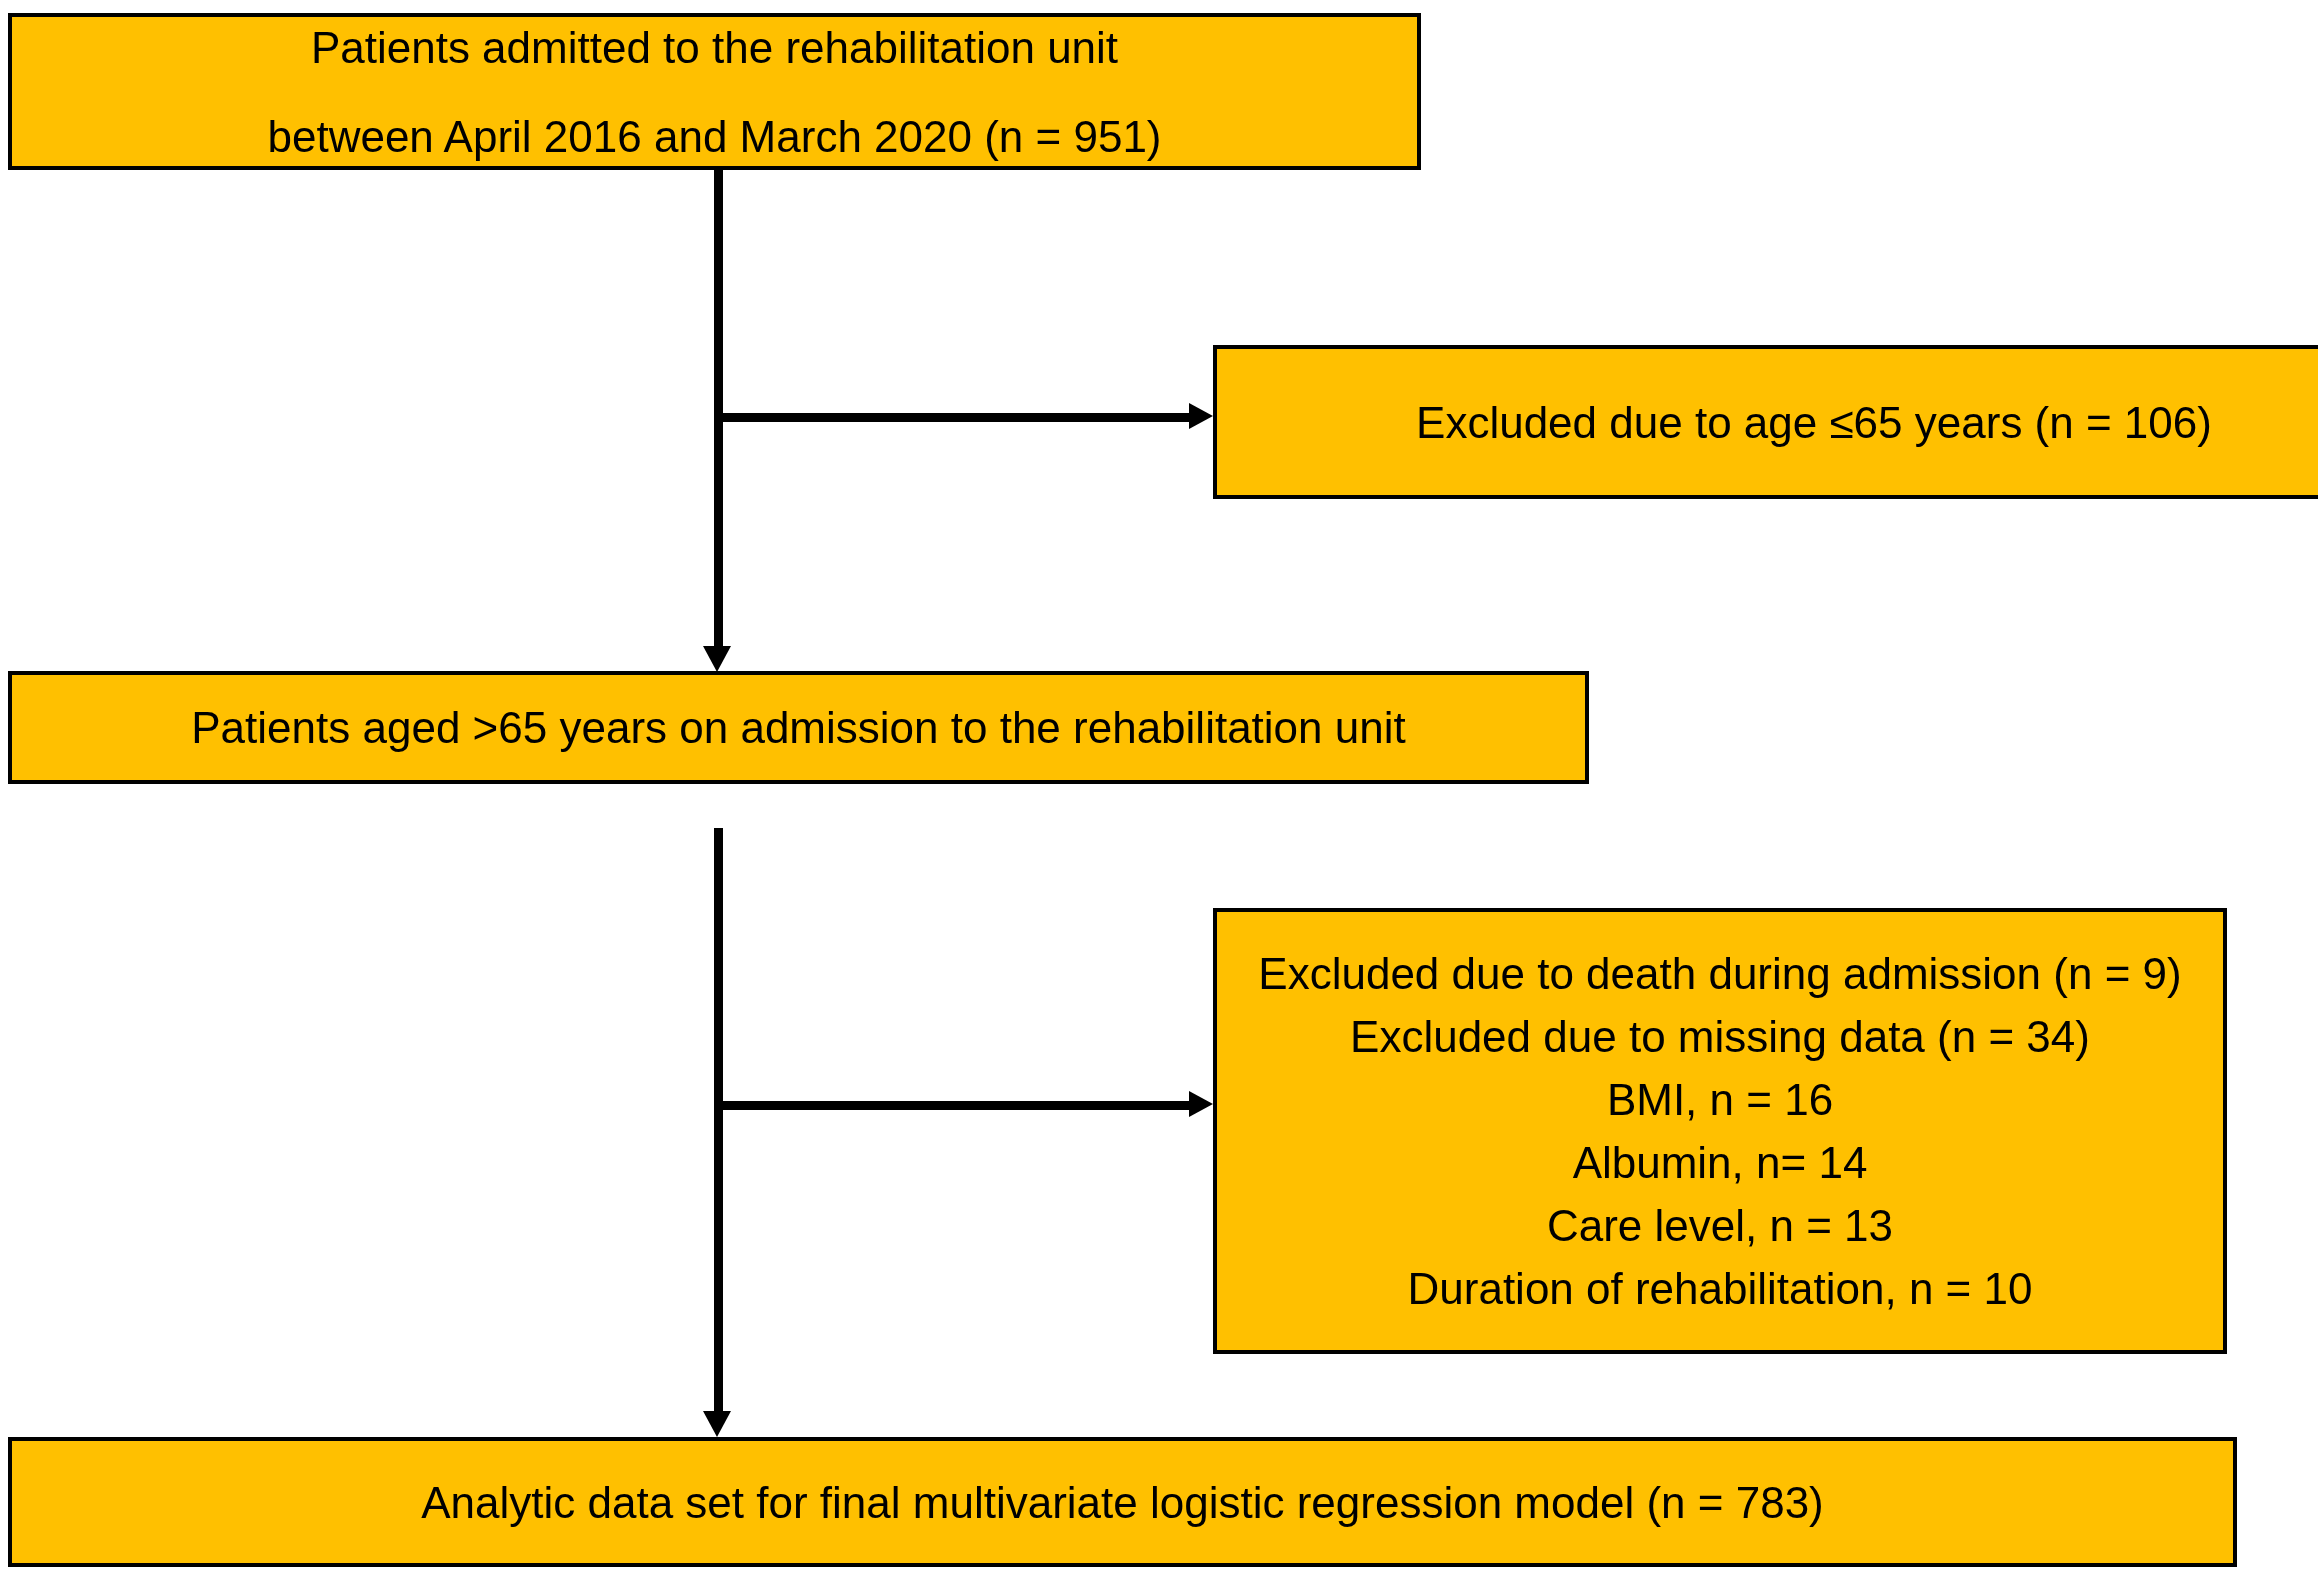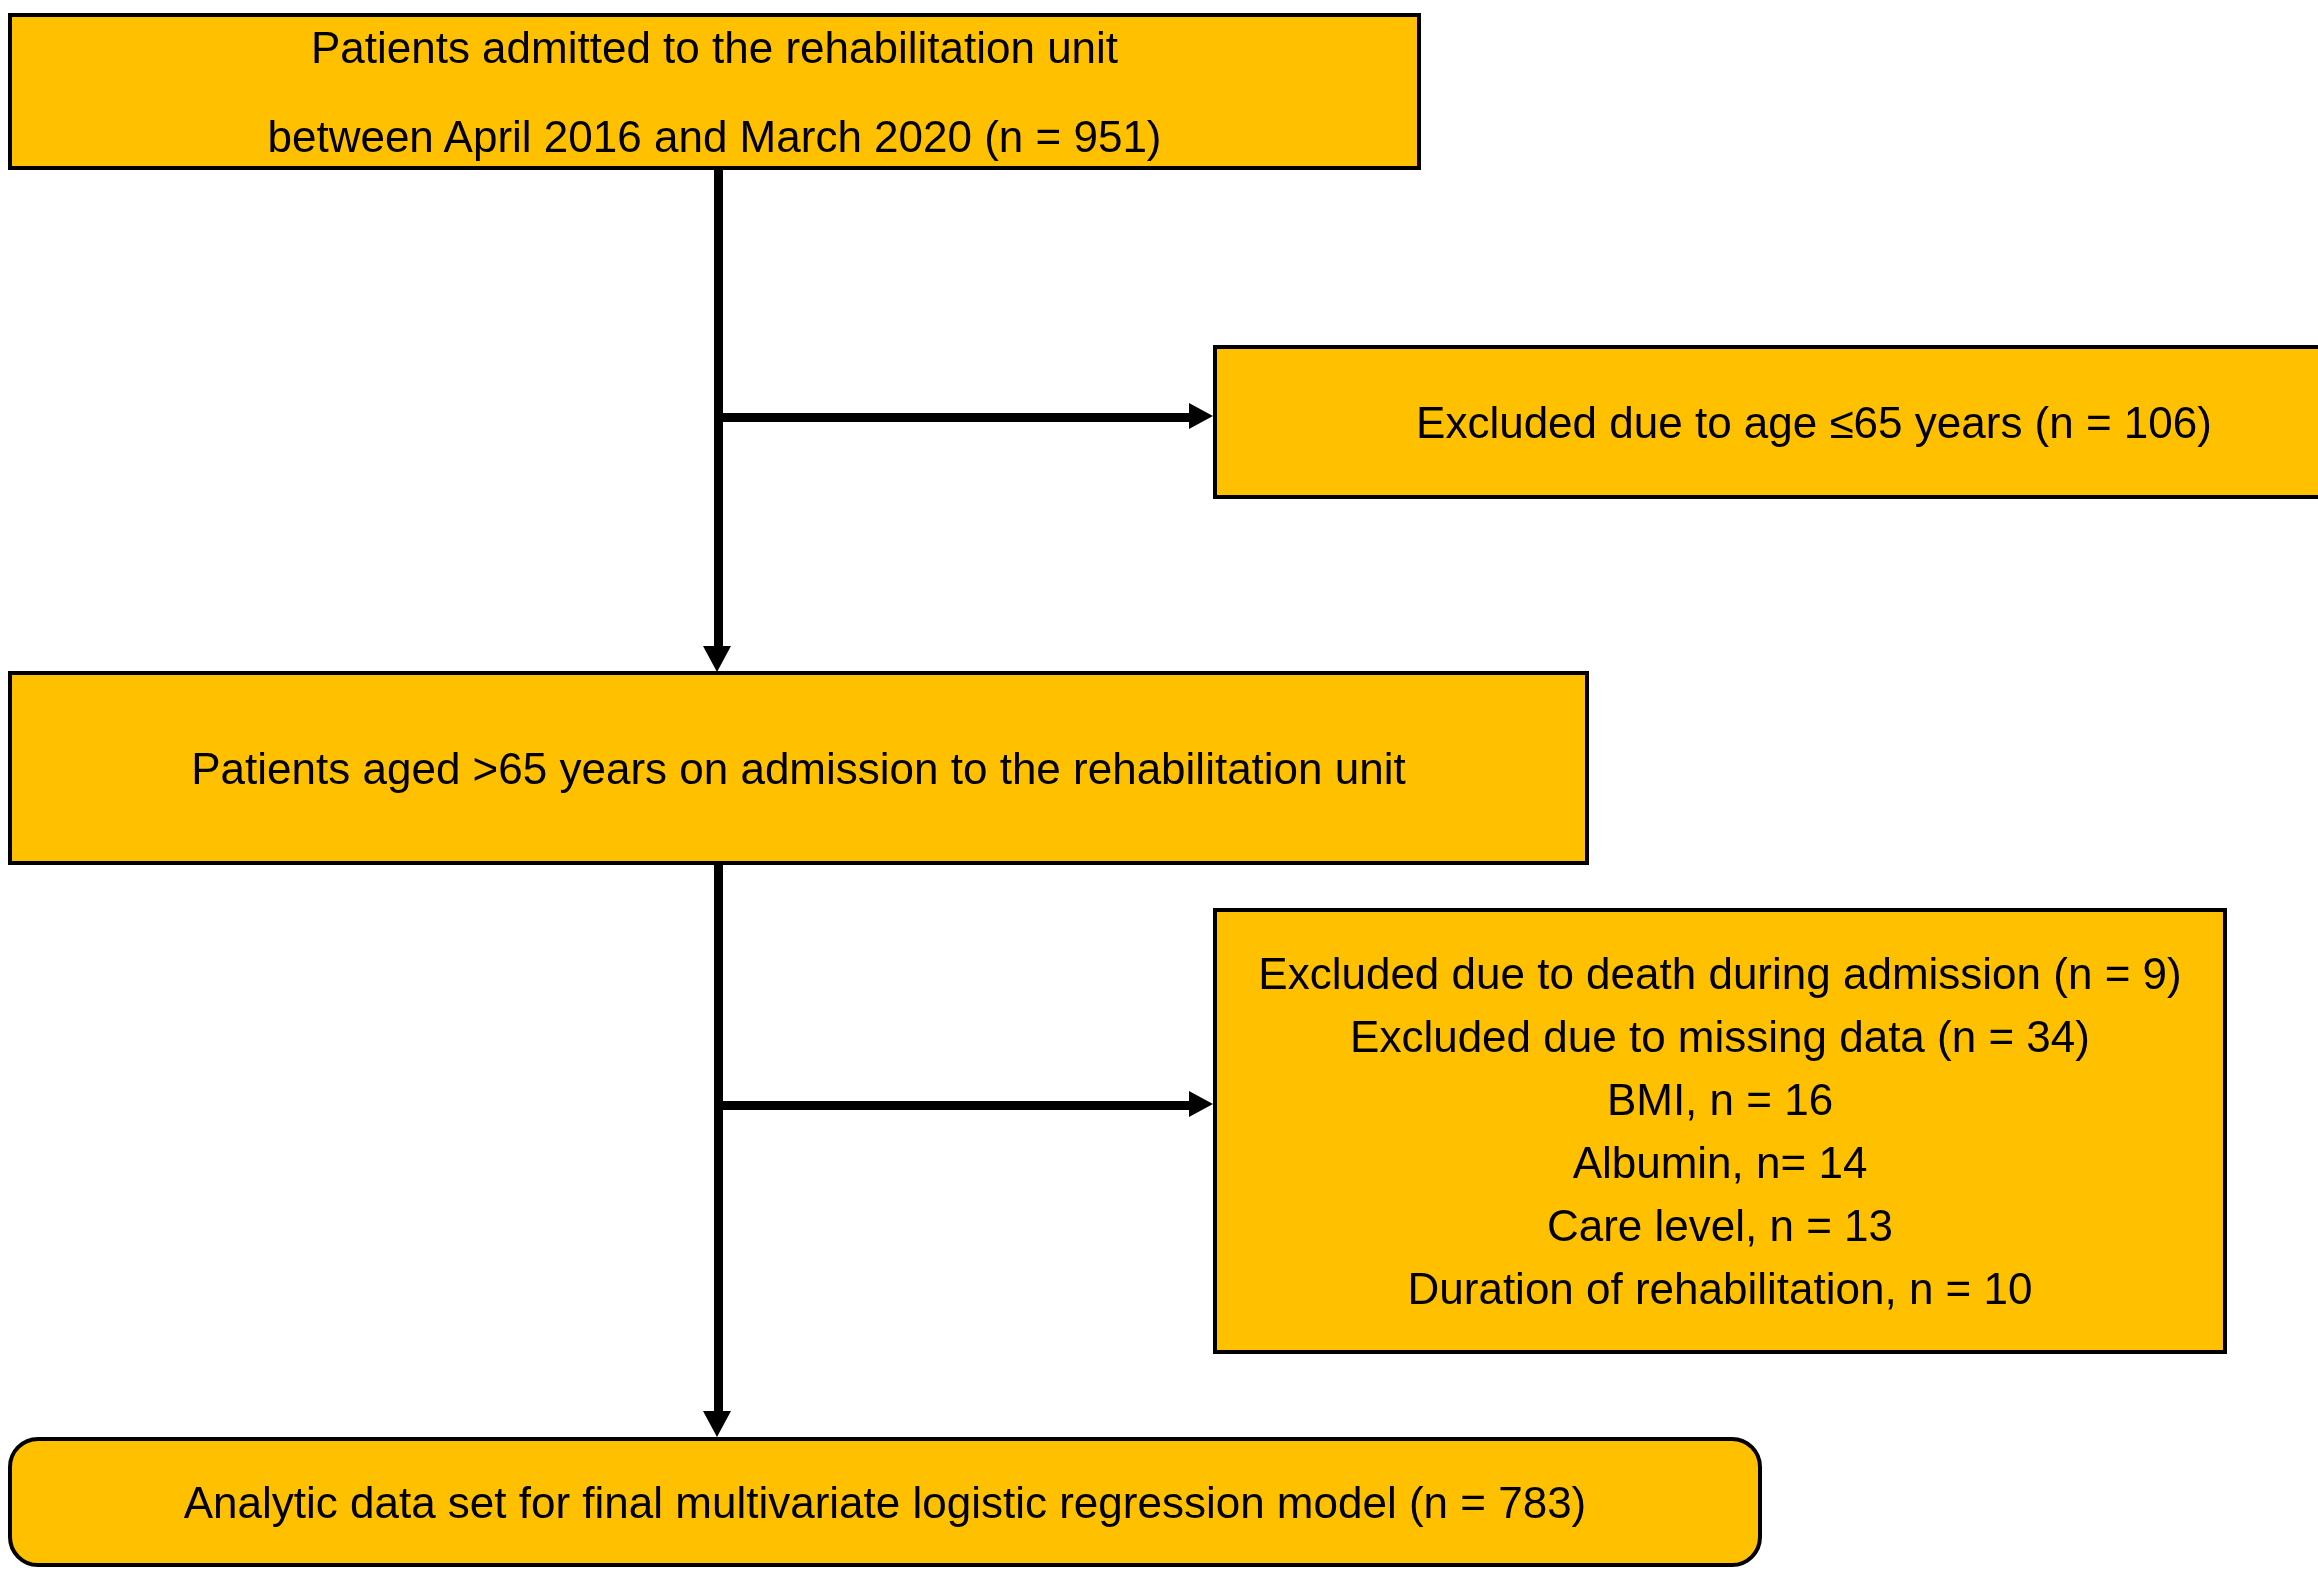--- a/index.html
+++ b/index.html
@@ -39,23 +39,23 @@
   .head-right {
     position: absolute; width: 0; height: 0;
     border-top: 13.6px solid transparent;
     border-bottom: 13.6px solid transparent;
     border-left: 24px solid var(--arrow, #000000);
   }
 
   
   #box-admitted         { left: 8px;   top: 13px;   width: 1413px; height: 157px; gap: 26px; }
   #box-excluded-age     { left: 1213px; top: 345px;  width: 1202px; height: 154px; }
-  #box-aged-over65      { left: 8px;   top: 671px;  width: 1581px; height: 194px; }
+  #box-aged-over65      { left: 8px;   top: 671px;  width: 1581px; height: 113px; }
   #box-excluded-missing { left: 1213px; top: 908px; width: 1014px; height: 446px; }
-  #box-analytic         { left: 8px;   top: 1437px; width: 1754px; height: 130px; border-radius: 30px; }
+  #box-analytic         { left: 8px;   top: 1437px; width: 2229px; height: 130px; }
 
   
   #arrow-v1-shaft { left: 714px;  top: 170px;  height: 478px; }
   #arrow-v1-head  { left: 703px;  top: 646px;  }
   #arrow-h1-shaft { left: 718px;  top: 413px;  width: 473px;  }
   #arrow-h1-head  { left: 1189px; top: 403px;  }
   #arrow-v2-shaft { left: 714px;  top: 828px; height: 584px; }
   #arrow-v2-head  { left: 703px;  top: 1411px; }
   #arrow-h2-shaft { left: 718px;  top: 1101px; width: 473px;  }
   #arrow-h2-head  { left: 1189px; top: 1091px; }

